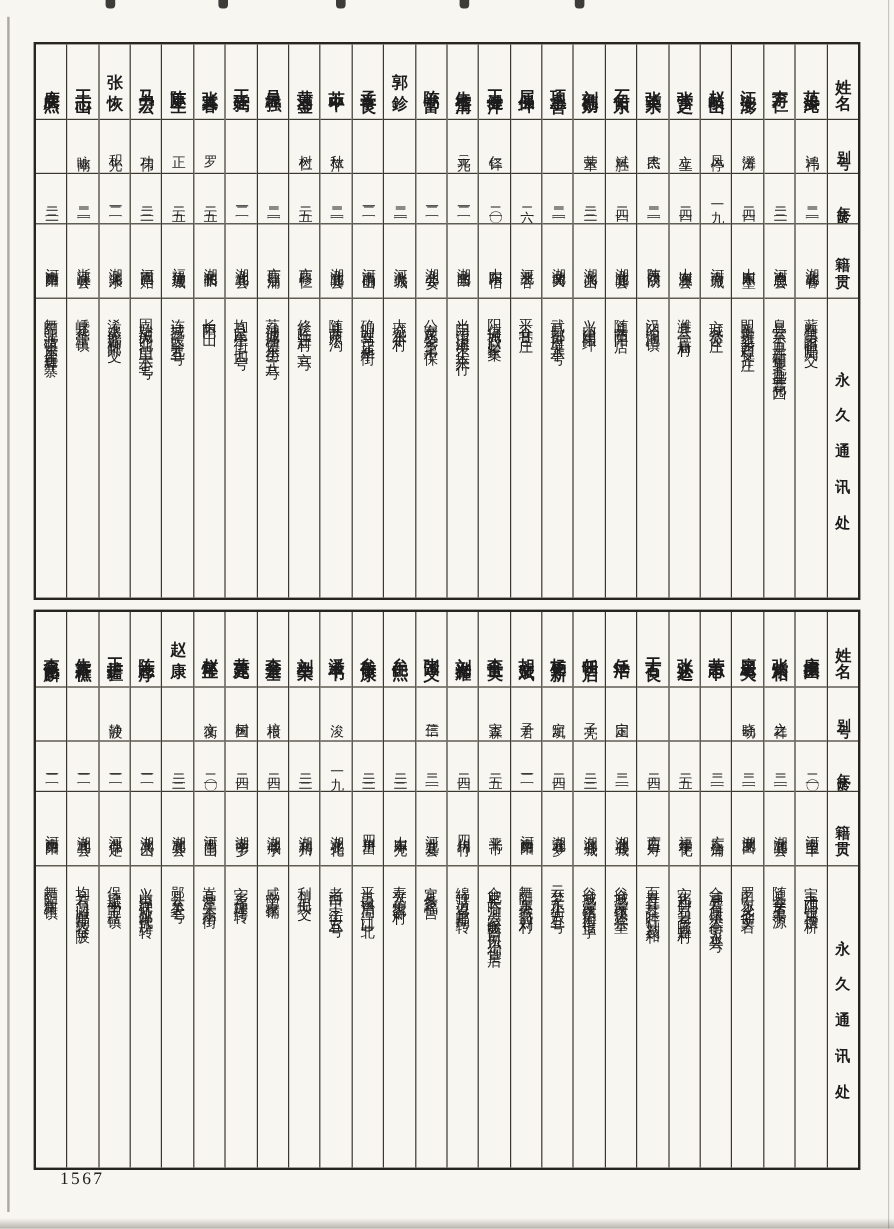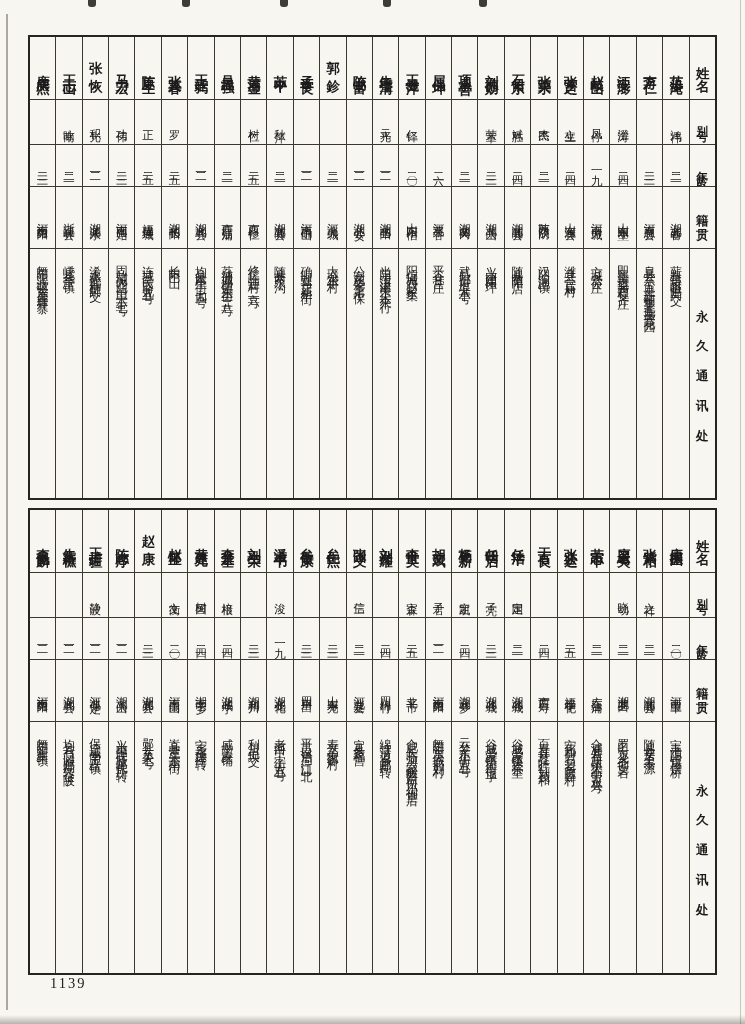--- a/index.html
+++ b/index.html
@@ -1000,14 +1000,14 @@
         </div>
     <div class="cell native">
           <div class="vt">河南舞阳</div>
         </div>
     <div class="cell addr">
           <div class="vt">舞阳新集镇</div>
         </div>
   </div>
 </div>
 
-  <div class="pagenum">1139</div>
+  <div class="pagenum">1567</div>
 </div>
 
 </body></html>

